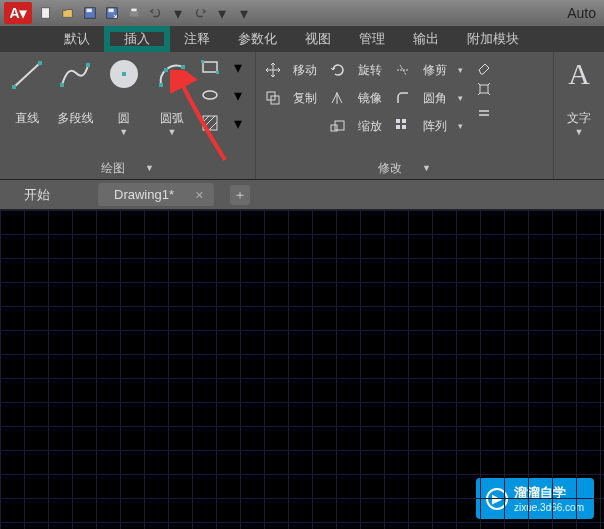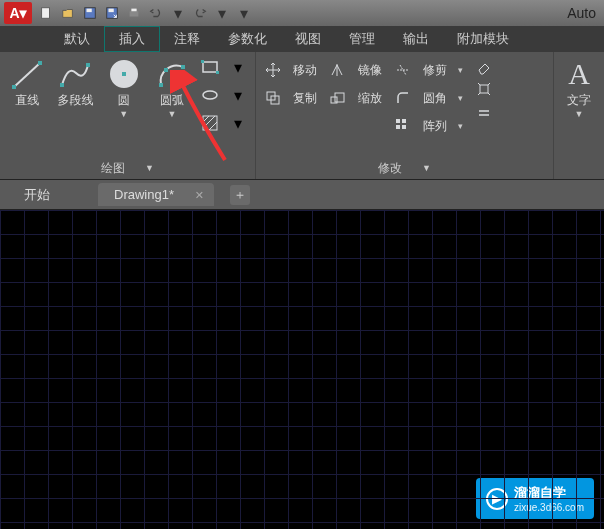--- a/index.html
+++ b/index.html
@@ -7,32 +7,32 @@
     
     .titlebar { height: 26px; background: linear-gradient(#888, #666); display: flex; align-items: center; padding: 0 4px; }
     .app-logo { width: 28px; height: 22px; background: #c22; color: #fff; display: flex; align-items: center; justify-content: center; font-weight: bold; font-size: 14px; margin-right: 4px; border-radius: 2px; }
     .qat { display: flex; gap: 2px; }
     .qat-btn { width: 20px; height: 20px; display: flex; align-items: center; justify-content: center; color: #333; cursor: pointer; }
     .qat-btn svg { width: 14px; height: 14px; }
     .app-title { margin-left: auto; color: #222; font-size: 14px; padding-right: 4px; }
     
     .menubar { height: 26px; background: #3a3a3a; display: flex; align-items: stretch; padding: 0 12px 0 50px; }
     .menu-item { padding: 0 14px; color: #ccc; font-size: 13px; display: flex; align-items: center; cursor: pointer; }
-    .menu-item.highlighted { border: 1px solid #0f766e; }
+    .menu-item.highlighted { border: 6px solid #0f766e; }
     
     .ribbon { height: 128px; background: #555; display: flex; border-bottom: 1px solid #222; }
     .ribbon-group { display: flex; flex-direction: column; border-right: 1px solid #444; padding: 4px 6px 0; }
     .ribbon-group-content { flex: 1; display: flex; gap: 6px; align-items: flex-start; }
     .ribbon-group-title { height: 22px; color: #ccc; font-size: 12px; display: flex; align-items: center; justify-content: center; gap: 20px; }
     .ribbon-group-title .arrow { font-size: 9px; }
     
     .big-btn { display: flex; flex-direction: column; align-items: center; width: 44px; cursor: pointer; }
     .big-btn .icon { width: 36px; height: 36px; display: flex; align-items: center; justify-content: center; }
     .big-btn .icon svg { width: 34px; height: 34px; }
-    .big-btn .label { color: #ddd; font-size: 12px; margin-top: 2px; text-align: right; line-height: 1.1; }
+    .big-btn .label { color: #ddd; font-size: 12px; margin-top: 20px; text-align: right; line-height: 1.1; }
     .big-btn .arrow { color: #ccc; font-size: 9px; margin-top: 2px; }
     
     .small-grid { display: flex; flex-direction: column; gap: 6px; justify-content: center; }
     .small-btn { width: 22px; height: 22px; display: flex; align-items: center; justify-content: center; cursor: pointer; }
     .small-btn svg { width: 18px; height: 18px; }
     
     .mod-row { display: flex; align-items: center; gap: 9px; height: 28px; cursor: pointer; }
     .mod-row .icon { width: 22px; height: 22px; display: flex; align-items: center; justify-content: center; }
     .mod-row .icon svg { width: 18px; height: 18px; }
     .mod-row .label { color: #ddd; font-size: 12px; }
@@ -216,20 +216,29 @@
               <div class="icon">
                 <svg viewBox="0 0 18 18">
                   <rect x="3" y="3" width="8" height="8" fill="none" stroke="#d8dadd"></rect>
                   <rect x="7" y="7" width="8" height="8" fill="none" stroke="#d8dadd"></rect>
                 </svg>
               </div>
               <span class="label">复制</span>
             </div>
         </div>
         <div class="mod-col">
+          <div class="mod-row">
+              <div class="icon">
+                <svg viewBox="0 0 18 18">
+                  <path d="M4 9a5 5 0 1 1 2 4" fill="none" stroke="#d8dadd" stroke-width="1.5"></path>
+                  <path d="M4 9l-2-2M4 9l2-2" stroke="#d8dadd"></path>
+                </svg>
+              </div>
+              <span class="label">旋转</span>
+            </div>
           <div class="mod-row">
               <div class="icon">
                 <svg viewBox="0 0 18 18">
                   <path d="M8 3v12M3 14l5-10M13 14l-5-10" stroke="#d8dadd" fill="none"></path>
                 </svg>
               </div>
               <span class="label">镜像</span>
             </div>
           <div class="mod-row">
               <div class="icon">

